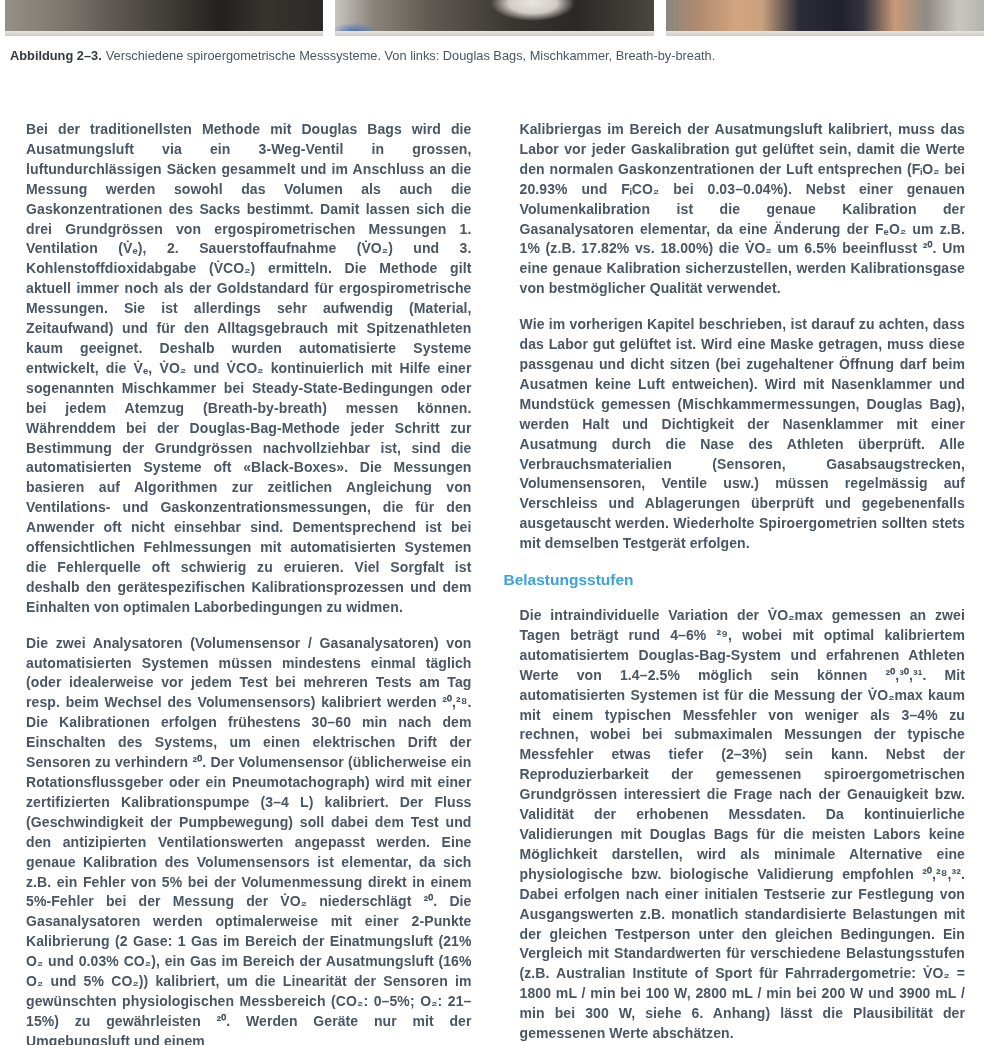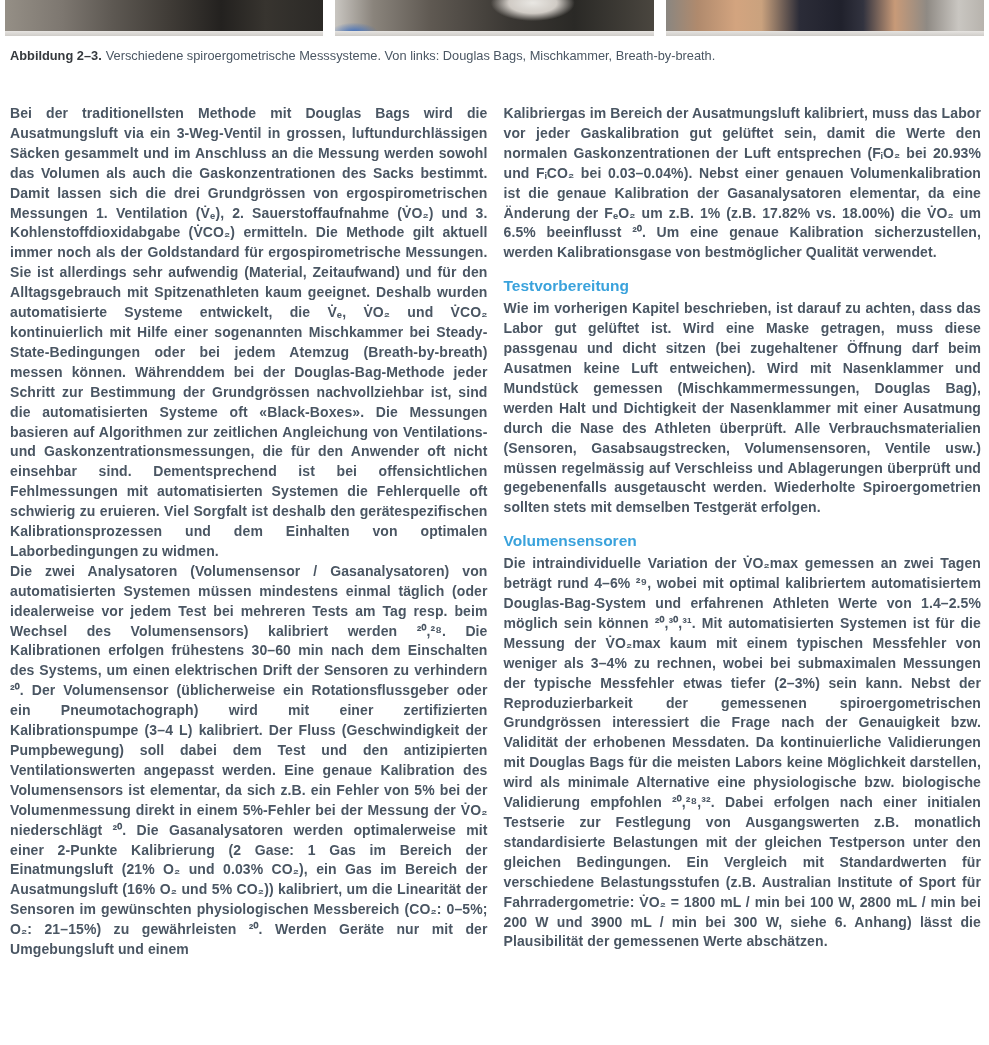--- a/index.html
+++ b/index.html
@@ -64,21 +64,21 @@
     display: flex;
     gap: 16px;
     padding: 0 8px 0 10px;
     margin-top: 40px;
   }
   .col {
     flex: 1 1 0;
     min-width: 0;
   }
   .body-para {
-    margin: 0;
+    margin: 16px;
     font-size: 14px;
     line-height: 19.9px;
     font-weight: bold;
     color: #4a5663;
     text-align: justify;
     letter-spacing: 0.1px;
   }
   .section-heading {
     margin: 13px 0 3px 0;
     font-size: 15.5px;
@@ -104,20 +104,19 @@
 
   <div class="columns">
 
     <div class="col">
       <p class="body-para">Bei der traditionellsten Methode mit Douglas Bags wird die Ausatmungsluft via ein 3-Weg-Ventil in grossen, luftundurchlässigen Säcken gesammelt und im Anschluss an die Messung werden sowohl das Volumen als auch die Gaskonzentrationen des Sacks bestimmt. Damit lassen sich die drei Grundgrössen von ergospirometrischen Messungen 1. Ventilation (V̇ₑ), 2. Sauerstoffaufnahme (V̇O₂) und 3. Kohlenstoffdioxidabgabe (V̇CO₂) ermitteln. Die Methode gilt aktuell immer noch als der Goldstandard für ergospirometrische Messungen. Sie ist allerdings sehr aufwendig (Material, Zeitaufwand) und für den Alltagsgebrauch mit Spitzenathleten kaum geeignet. Deshalb wurden automatisierte Systeme entwickelt, die V̇ₑ, V̇O₂ und V̇CO₂ kontinuierlich mit Hilfe einer sogenannten Mischkammer bei Steady-State-Bedingungen oder bei jedem Atemzug (Breath-by-breath) messen können. Währenddem bei der Douglas-Bag-Methode jeder Schritt zur Bestimmung der Grundgrössen nachvollziehbar ist, sind die automatisierten Systeme oft «Black-Boxes». Die Messungen basieren auf Algorithmen zur zeitlichen Angleichung von Ventilations- und Gaskonzentrationsmessungen, die für den Anwender oft nicht einsehbar sind. Dementsprechend ist bei offensichtlichen Fehlmessungen mit automatisierten Systemen die Fehlerquelle oft schwierig zu eruieren. Viel Sorgfalt ist deshalb den gerätespezifischen Kalibrationsprozessen und dem Einhalten von optimalen Laborbedingungen zu widmen.</p>
       <p class="body-para">Die zwei Analysatoren (Volumensensor / Gasanalysatoren) von automatisierten Systemen müssen mindestens einmal täglich (oder idealerweise vor jedem Test bei mehreren Tests am Tag resp. beim Wechsel des Volumensensors) kalibriert werden ²⁰,²⁸. Die Kalibrationen erfolgen frühestens 30–60 min nach dem Einschalten des Systems, um einen elektrischen Drift der Sensoren zu verhindern ²⁰. Der Volumensensor (üblicherweise ein Rotationsflussgeber oder ein Pneumotachograph) wird mit einer zertifizierten Kalibrationspumpe (3–4 L) kalibriert. Der Fluss (Geschwindigkeit der Pumpbewegung) soll dabei dem Test und den antizipierten Ventilationswerten angepasst werden. Eine genaue Kalibration des Volumensensors ist elementar, da sich z.B. ein Fehler von 5% bei der Volumenmessung direkt in einem 5%-Fehler bei der Messung der V̇O₂ niederschlägt ²⁰. Die Gasanalysatoren werden optimalerweise mit einer 2-Punkte Kalibrierung (2 Gase: 1 Gas im Bereich der Einatmungsluft (21% O₂ und 0.03% CO₂), ein Gas im Bereich der Ausatmungsluft (16% O₂ und 5% CO₂)) kalibriert, um die Linearität der Sensoren im gewünschten physiologischen Messbereich (CO₂: 0–5%; O₂: 21–15%) zu gewährleisten ²⁰. Werden Geräte nur mit der Umgebungsluft und einem</p>
     </div>
 
     <div class="col">
       <p class="body-para">Kalibriergas im Bereich der Ausatmungsluft kalibriert, muss das Labor vor jeder Gaskalibration gut gelüftet sein, damit die Werte den normalen Gaskonzentrationen der Luft entsprechen (FᵢO₂ bei 20.93% und FᵢCO₂ bei 0.03–0.04%). Nebst einer genauen Volumenkalibration ist die genaue Kalibration der Gasanalysatoren elementar, da eine Änderung der FₑO₂ um z.B. 1% (z.B. 17.82% vs. 18.00%) die V̇O₂ um 6.5% beeinflusst ²⁰. Um eine genaue Kalibration sicherzustellen, werden Kalibrationsgase von bestmöglicher Qualität verwendet.</p>
-      <h3 class="section-heading">Testvorbereitung</h3>
       <p class="body-para">Wie im vorherigen Kapitel beschrieben, ist darauf zu achten, dass das Labor gut gelüftet ist. Wird eine Maske getragen, muss diese passgenau und dicht sitzen (bei zugehaltener Öffnung darf beim Ausatmen keine Luft entweichen). Wird mit Nasenklammer und Mundstück gemessen (Mischkammermessungen, Douglas Bag), werden Halt und Dichtigkeit der Nasenklammer mit einer Ausatmung durch die Nase des Athleten überprüft. Alle Verbrauchsmaterialien (Sensoren, Gasabsaugstrecken, Volumensensoren, Ventile usw.) müssen regelmässig auf Verschleiss und Ablagerungen überprüft und gegebenenfalls ausgetauscht werden. Wiederholte Spiroergometrien sollten stets mit demselben Testgerät erfolgen.</p>
-      <h3 class="section-heading">Volumensensoren</h3>
+      <h3 class="section-heading">Belastungsstufen</h3>
       <p class="body-para">Die intraindividuelle Variation der V̇O₂max gemessen an zwei Tagen beträgt rund 4–6% ²⁹, wobei mit optimal kalibriertem automatisiertem Douglas-Bag-System und erfahrenen Athleten Werte von 1.4–2.5% möglich sein können ²⁰,³⁰,³¹. Mit automatisierten Systemen ist für die Messung der V̇O₂max kaum mit einem typischen Messfehler von weniger als 3–4% zu rechnen, wobei bei submaximalen Messungen der typische Messfehler etwas tiefer (2–3%) sein kann. Nebst der Reproduzierbarkeit der gemessenen spiroergometrischen Grundgrössen interessiert die Frage nach der Genauigkeit bzw. Validität der erhobenen Messdaten. Da kontinuierliche Validierungen mit Douglas Bags für die meisten Labors keine Möglichkeit darstellen, wird als minimale Alternative eine physiologische bzw. biologische Validierung empfohlen ²⁰,²⁸,³². Dabei erfolgen nach einer initialen Testserie zur Festlegung von Ausgangswerten z.B. monatlich standardisierte Belastungen mit der gleichen Testperson unter den gleichen Bedingungen. Ein Vergleich mit Standardwerten für verschiedene Belastungsstufen (z.B. Australian Institute of Sport für Fahrradergometrie: V̇O₂ = 1800 mL / min bei 100 W, 2800 mL / min bei 200 W und 3900 mL / min bei 300 W, siehe 6. Anhang) lässt die Plausibilität der gemessenen Werte abschätzen.</p>
     </div>
 
   </div>
 </div>
 
 </body></html>

